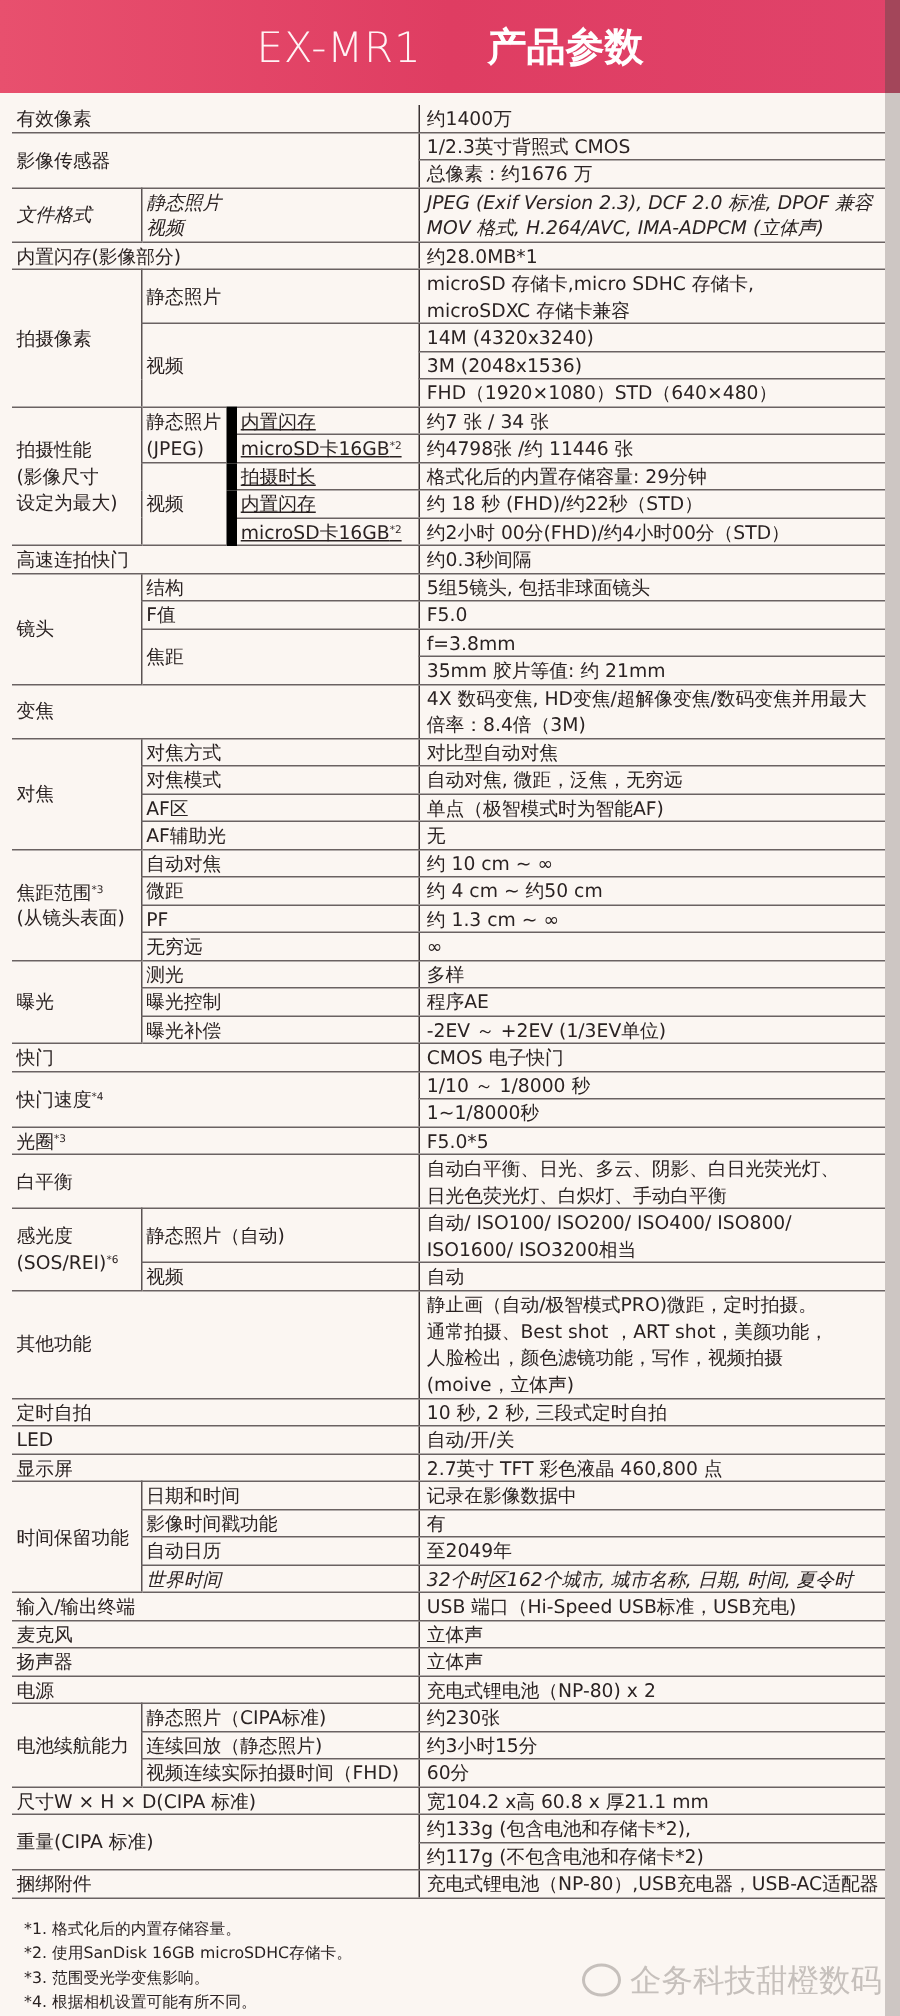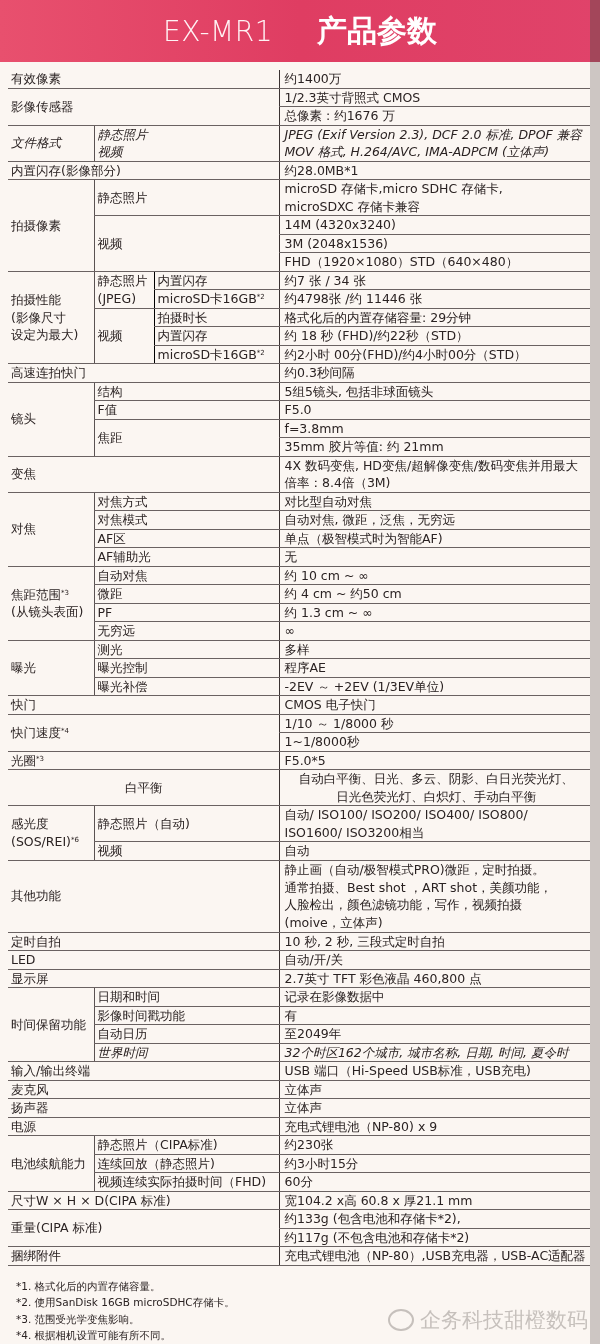--- a/index.html
+++ b/index.html
@@ -1,27 +1,27 @@
 <!DOCTYPE html>
 <html><head>
 <meta charset="utf-8">
 <style>
   html,body{margin:0;padding:0;}
   body{width:600px;height:1344px;background:#fbf6f2;font-family:"DejaVu Sans","Liberation Sans",sans-serif;color:#2a2222;overflow:hidden;position:relative;}
   .header{height:62px;background:linear-gradient(90deg,#e8506e 0%,#df3d62 50%,#e0436a 100%);display:flex;align-items:center;justify-content:center;position:relative;}
   .header .t1{color:#fff3f5;font-size:28px;font-weight:300;letter-spacing:0.5px;font-family:"DejaVu Sans",sans-serif;}
-  .header .t2{color:#fff;font-size:30px;font-weight:bold;margin-left:44px;}
+  .header .t2{color:#fff;font-size:26px;font-weight:bold;margin-left:44px;}
   .edge{position:absolute;top:0;right:0;width:10px;height:1344px;background:rgba(120,110,110,0.35);}
   .edge-top{position:absolute;top:0;right:0;width:10px;height:62px;background:rgba(140,30,50,0.45);}
   .body{padding:8px 10px 0 8px;}
   table{border-collapse:collapse;width:582px;table-layout:fixed;font-size:12.5px;}
   td{padding:0 2px 0 3px;vertical-align:middle;line-height:17.5px;border-bottom:1px solid #6a6262;white-space:nowrap;overflow:hidden;}
   td.v{border-left:1.5px solid #3a3232;padding-left:5px;}
   td.l2{border-left:1px solid #5a5252;}
-  td.l3{border-left:1px solid #000000;}
+  td.l3{border-left:7px solid #000000;text-decoration:underline;}
   sup{font-size:7px;vertical-align:top;position:relative;top:-1px;}
   .notes{margin:12px 0 0 8px;font-size:10.5px;line-height:16.5px;color:#2a2222;}
   .watermark{position:absolute;left:388px;top:1306px;font-size:21px;color:#c6c0bc;display:flex;align-items:center;gap:6px;}
   .wm-icon{width:22px;height:18px;border:2px solid #c6c0bc;border-radius:50%;position:relative;}
 </style>
 </head>
 <body>
 
 <div class="header">
   <span class="t1">EX-MR1</span>
@@ -176,21 +176,21 @@
           <td colspan="3" rowspan="2">快门速度<sup>*4</sup></td>
           <td class="v">1/10 ～ 1/8000 秒</td>
         </tr>
         <tr style="height: 17px;">
           <td class="v">1~1/8000秒</td>
         </tr>
         <tr style="height: 17px;">
           <td colspan="3">光圈<sup>*3</sup></td>
           <td class="v">F5.0*5</td>
         </tr>
-        <tr style="height: 36px; text-align: center;">
+        <tr style="height: 36px;">
           <td colspan="3">白平衡</td>
           <td class="v">自动白平衡、日光、多云、阴影、白日光荧光灯、<br>日光色荧光灯、白炽灯、手动白平衡</td>
         </tr>
         <tr style="height: 36px;">
           <td rowspan="2">感光度<br>(SOS/REI)<sup>*6</sup></td>
           <td colspan="2" class="l2">静态照片（自动)</td>
           <td class="v">自动/ ISO100/ ISO200/ ISO400/ ISO800/<br>ISO1600/ ISO3200相当</td>
         </tr>
         <tr style="height: 17px;">
           <td colspan="2" class="l2">视频</td>
@@ -236,21 +236,21 @@
         <tr style="height: 17px;">
           <td colspan="3">麦克风</td>
           <td class="v">立体声</td>
         </tr>
         <tr style="height: 17px;">
           <td colspan="3">扬声器</td>
           <td class="v">立体声</td>
         </tr>
         <tr style="height: 17px;">
           <td colspan="3">电源</td>
-          <td class="v">充电式锂电池（NP-80) x 9</td>
+          <td class="v">充电式锂电池（NP-80) x 2</td>
         </tr>
         <tr style="height: 17px;">
           <td rowspan="3">电池续航能力</td>
           <td colspan="2" class="l2">静态照片（CIPA标准)</td>
           <td class="v">约230张</td>
         </tr>
         <tr style="height: 17px;">
           <td colspan="2" class="l2">连续回放（静态照片)</td>
           <td class="v">约3小时15分</td>
         </tr>

